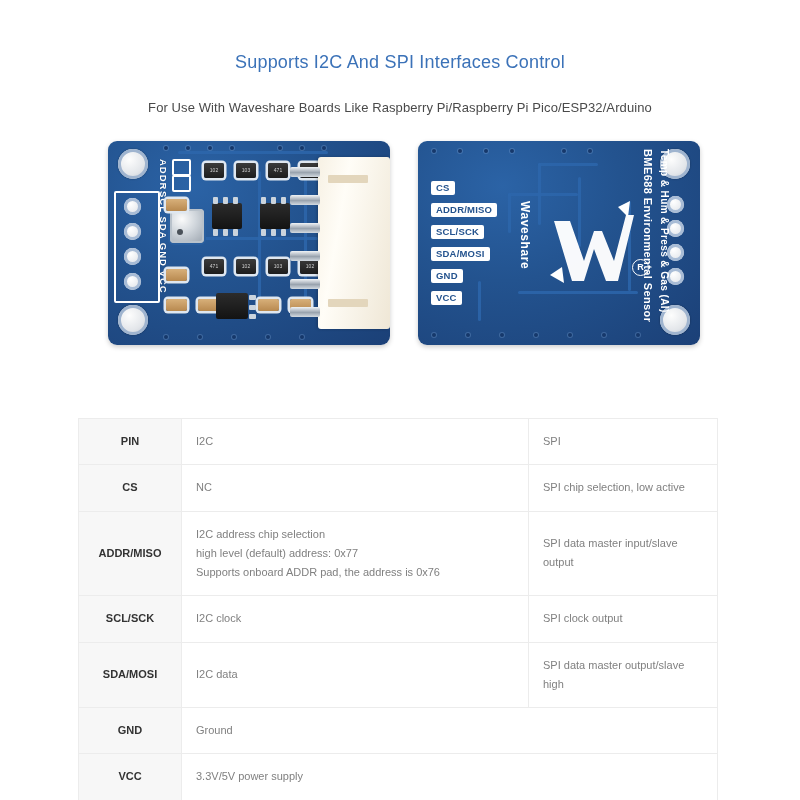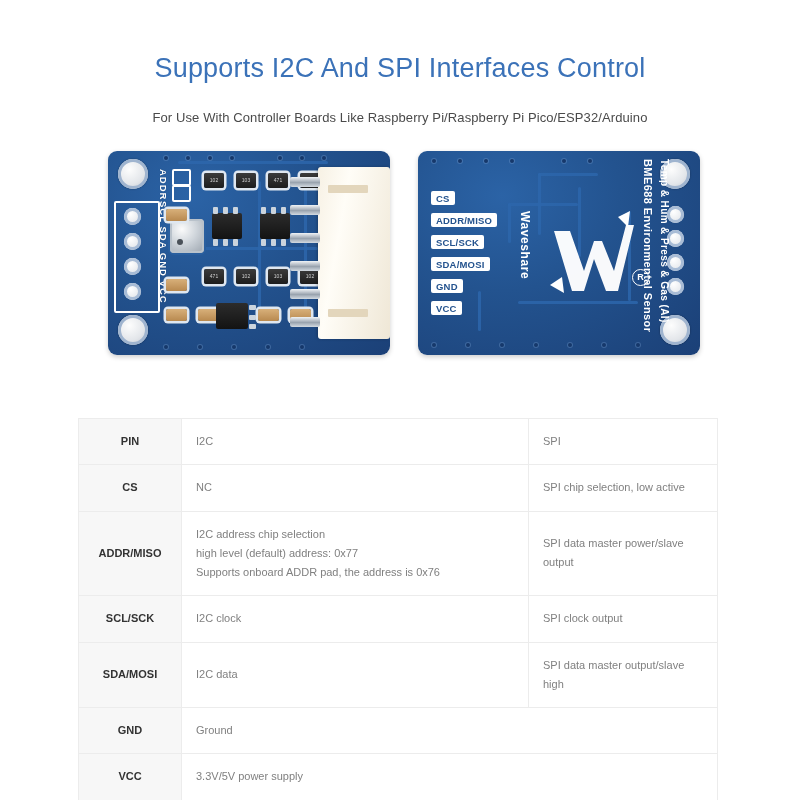--- a/index.html
+++ b/index.html
@@ -15,21 +15,21 @@
     overflow: hidden;
     position: relative;
   }
 
   
   .header {
     text-align: center;
     padding-top: 52px;
   }
   .title {
-    font-size: 27px;
+    font-size: 18px;
     color: #3b72b8;
     font-weight: 400;
     letter-spacing: .2px;
     line-height: 1.2;
     margin: 0;
   }
   .subtitle {
     font-size: 13px;
     color: #4a4a4a;
     font-weight: 400;
@@ -247,21 +247,21 @@
     padding: 12px 4px;
   }
   td.i2c-col { width: 318px; }
   .cellline { display: block; }
 </style>
 </head>
 <body>
 
 <div class="header">
   <h1 class="title">Supports I2C And SPI Interfaces Control</h1>
-  <p class="subtitle">For Use With Controller Boards Like Raspberry Pi/Raspberry Pi Pico/ESP32/Arduino</p>
+  <p class="subtitle">For Use With Waveshare Boards Like Raspberry Pi/Raspberry Pi Pico/ESP32/Arduino</p>
 </div>
 
 <div class="boards">
 
   <div class="board board-front">
     <div class="mhole" style="left:10px;  top:8px;"></div>
     <div class="mhole" style="left:10px;  top:164px;"></div>
 
     <div class="silk-box" style="left:6px; top:50px; width:42px; height:108px;"></div>
     <div class="phole" style="left:16px; top:57px;"></div>
@@ -417,21 +417,21 @@
           </td>
           <td>SPI chip selection, low active</td>
         </tr>
         <tr>
           <td class="pin-col">ADDR/MISO</td>
           <td class="i2c-col">
             <span class="cellline">I2C address chip selection</span>
             <span class="cellline">high level (default) address: 0x77</span>
             <span class="cellline">Supports onboard ADDR pad, the address is 0x76</span>
           </td>
-          <td>SPI data master power/slave output</td>
+          <td>SPI data master input/slave output</td>
         </tr>
         <tr>
           <td class="pin-col">SCL/SCK</td>
           <td class="i2c-col">
             <span class="cellline">I2C clock</span>
           </td>
           <td>SPI clock output</td>
         </tr>
         <tr>
           <td class="pin-col">SDA/MOSI</td>

